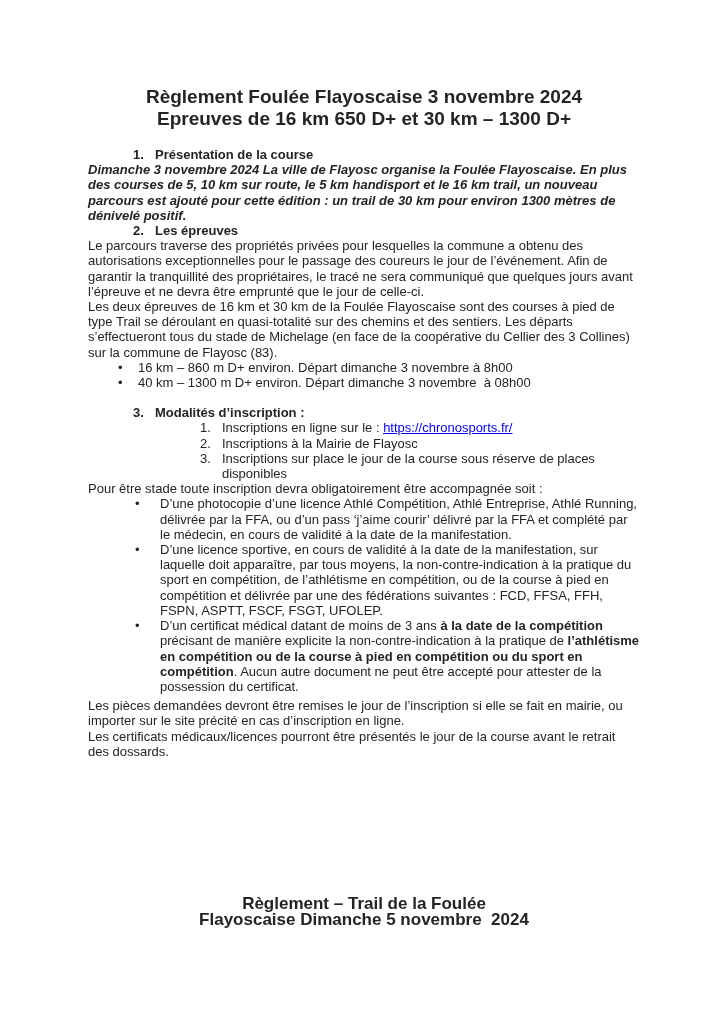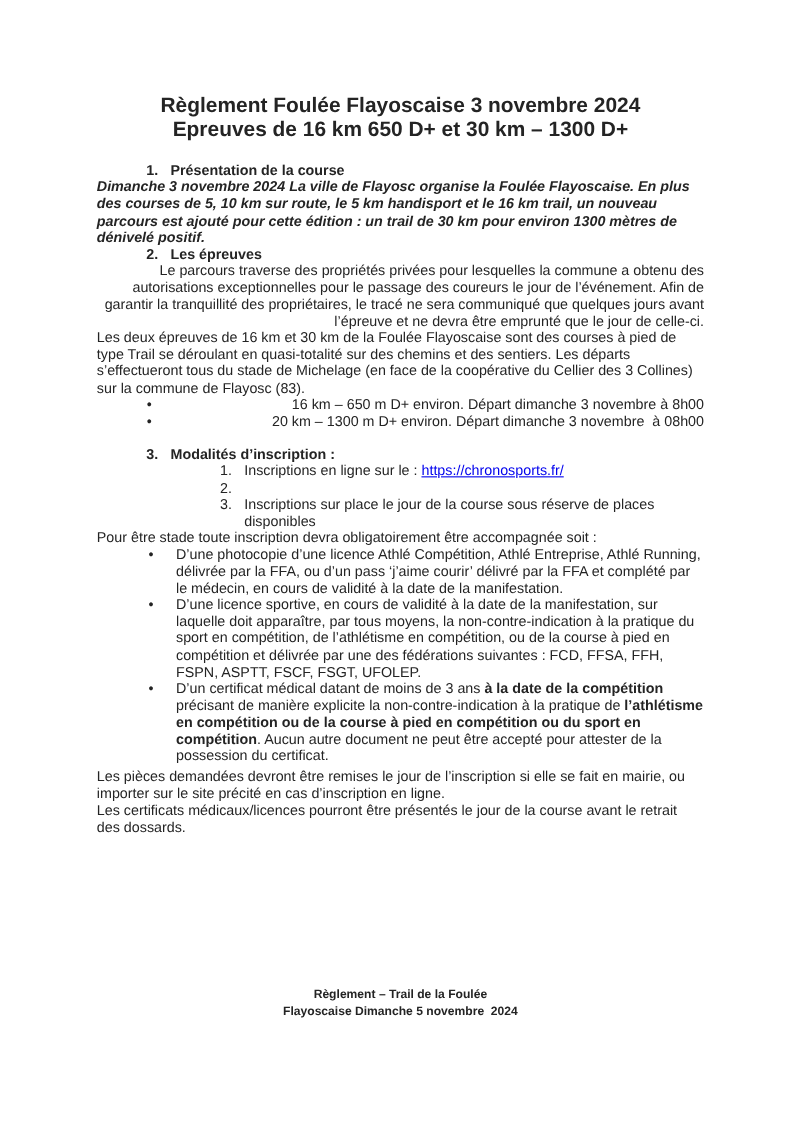--- a/index.html
+++ b/index.html
@@ -14,36 +14,36 @@
     box-sizing: border-box;
     overflow: hidden;
   }
   .t { white-space: pre-wrap; }
   .title { text-align: center; font-weight: bold; font-size: 19px; line-height: 22px; margin: 0 0 17px 0; }
   .row { display: flex; align-items: flex-start; }
   .heading { font-weight: bold; padding-left: 45px; }
   .heading .num { flex: 0 0 22px; }
   p.para { margin: 0; }
   .mb10 { margin-bottom: 10px; font-style: italic; }
-  .mb15 { margin-bottom: 15px; text-align: right; }
+  .mb15 { margin-bottom: 15px; }
   .mb16 { margin-bottom: 16px; }
   .bold { font-weight: bold; }
   .ul1 .row { padding-left: 30px; }
   .ul1 .marker { flex: 0 0 20px; }
   .ol .row { padding-left: 112px; }
   .ol .num { flex: 0 0 22px; }
   .ul2 .row { padding-left: 47px; }
   .ul2 .marker { flex: 0 0 25px; }
   .li-text { flex: 1; }
   a.link { color: var(--link, #0000ee); }
   .closing { margin-top: 4px; }
   .footer {
     position: absolute; left: 0; right: 0; top: 896px;
     text-align: center; font-weight: bold;
-    font-size: 11px; line-height: 16px;
+    font-size: 17px; line-height: 16px;
   }
 </style>
 </head>
 <body>
 
 <div class="page">
 
   <div class="title">
     <div class="t">Règlement Foulée Flayoscaise 3 novembre 2024</div>
     <div class="t">Epreuves de 16 km 650 D+ et 30 km – 1300 D+</div>
@@ -58,40 +58,41 @@
   <div class="row heading">
     <span class="num t">2.</span>
     <span class="t">Les épreuves</span>
   </div>
   <p class="para t mb15">Le parcours traverse des propriétés privées pour lesquelles la commune a obtenu des autorisations exceptionnelles pour le passage des coureurs le jour de l’événement. Afin de garantir la tranquillité des propriétaires, le tracé ne sera communiqué que quelques jours avant l’épreuve et ne devra être emprunté que le jour de celle-ci.</p>
   <p class="para t mb16">Les deux épreuves de 16 km et 30 km de la Foulée Flayoscaise sont des courses à pied de type Trail se déroulant en quasi-totalité sur des chemins et des sentiers. Les départs s’effectueront tous du stade de Michelage (en face de la coopérative du Cellier des 3 Collines) sur la commune de Flayosc (83).</p>
 
   <div class="ul1 mb15">
     <div class="row">
       <span class="marker">•</span>
-      <span class="li-text t">16 km – 650 m D+ environ. Départ dimanche 3 novembre à 8h00</span>
+      <span class="li-text t">16 km – 860 m D+ environ. Départ dimanche 3 novembre à 8h00</span>
     </div>
     <div class="row">
       <span class="marker">•</span>
-      <span class="li-text t">20 km – 1300 m D+ environ. Départ dimanche 3 novembre  à 08h00</span>
+      <span class="li-text t">40 km – 1300 m D+ environ. Départ dimanche 3 novembre  à 08h00</span>
     </div>
   </div>
 
   <div class="row heading">
     <span class="num t">3.</span>
     <span class="t">Modalités d’inscription :</span>
   </div>
 
   <div class="ol">
     <div class="row">
       <span class="num t">1.</span>
       <span class="li-text t"><span>Inscriptions en ligne sur le : </span><a href="#" class="link">https://chronosports.fr/</a></span>
     </div>
     <div class="row">
       <span class="num t">2.</span>
+      <span class="li-text t">Inscriptions à la Mairie de Flayosc</span>
     </div>
     <div class="row">
       <span class="num t">3.</span>
       <span class="li-text t">Inscriptions sur place le jour de la course sous réserve de places disponibles</span>
     </div>
   </div>
 
   <p class="para t mb16">Pour être stade toute inscription devra obligatoirement être accompagnée soit :</p>
 
   <div class="ul2">

